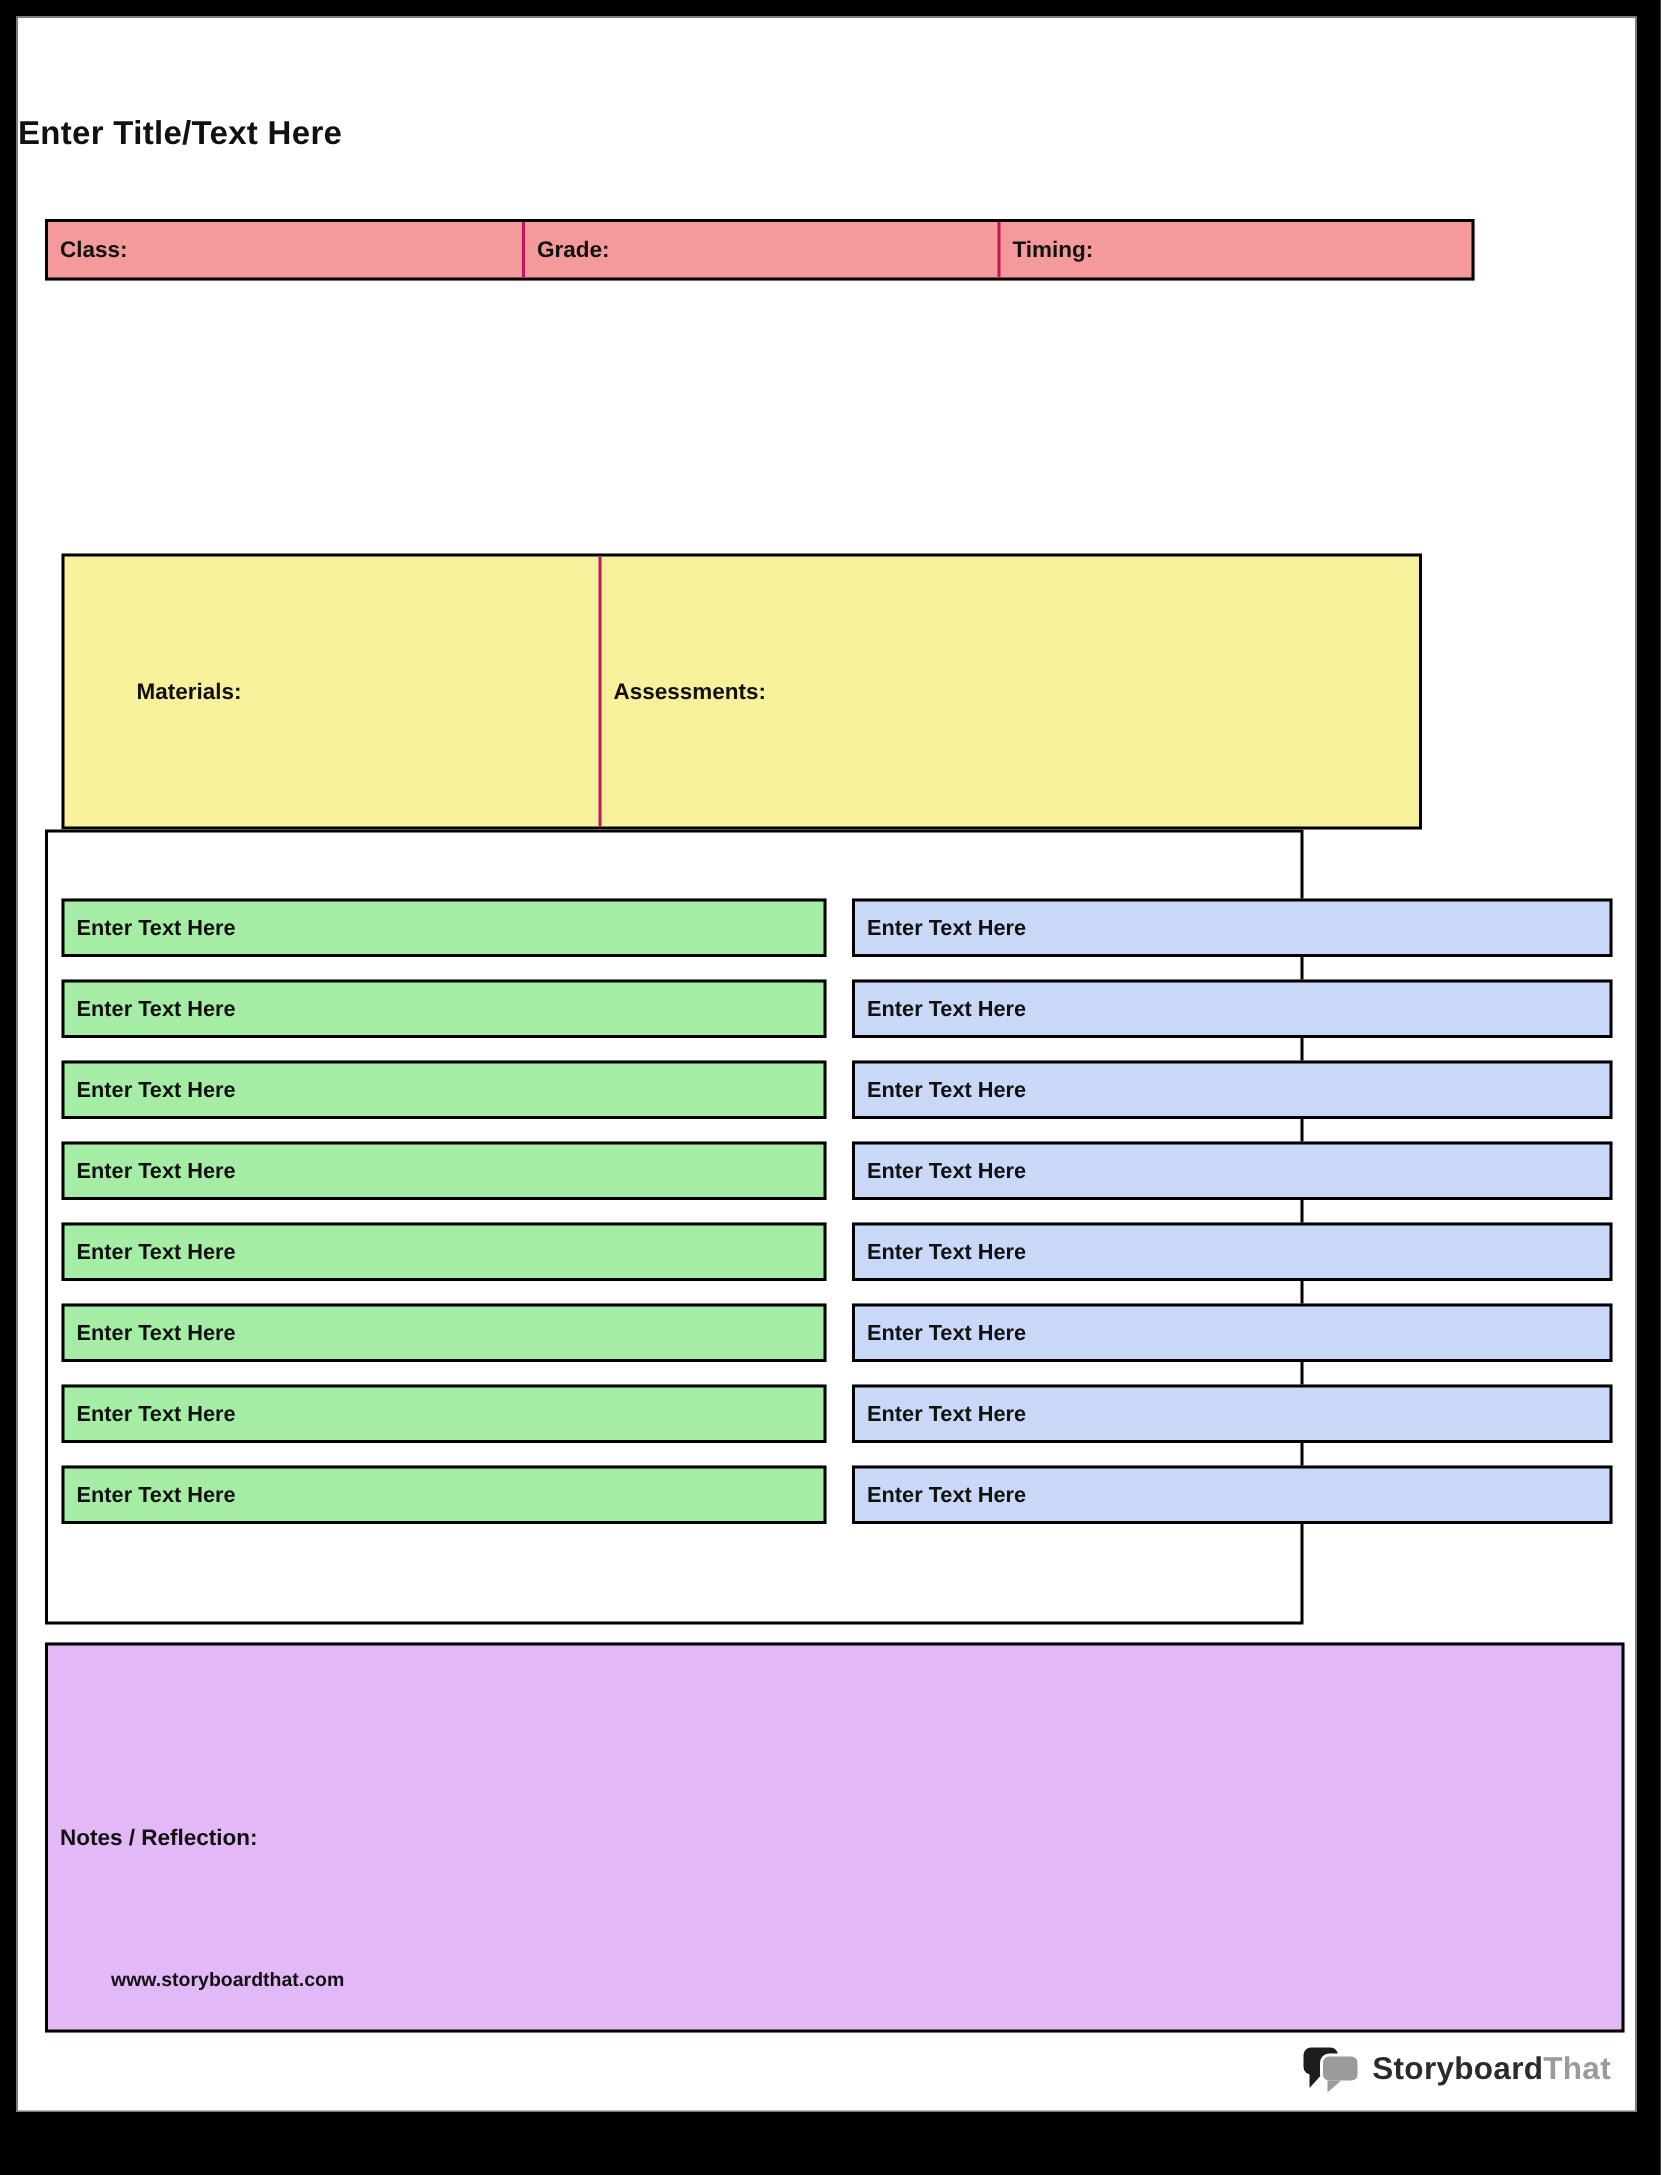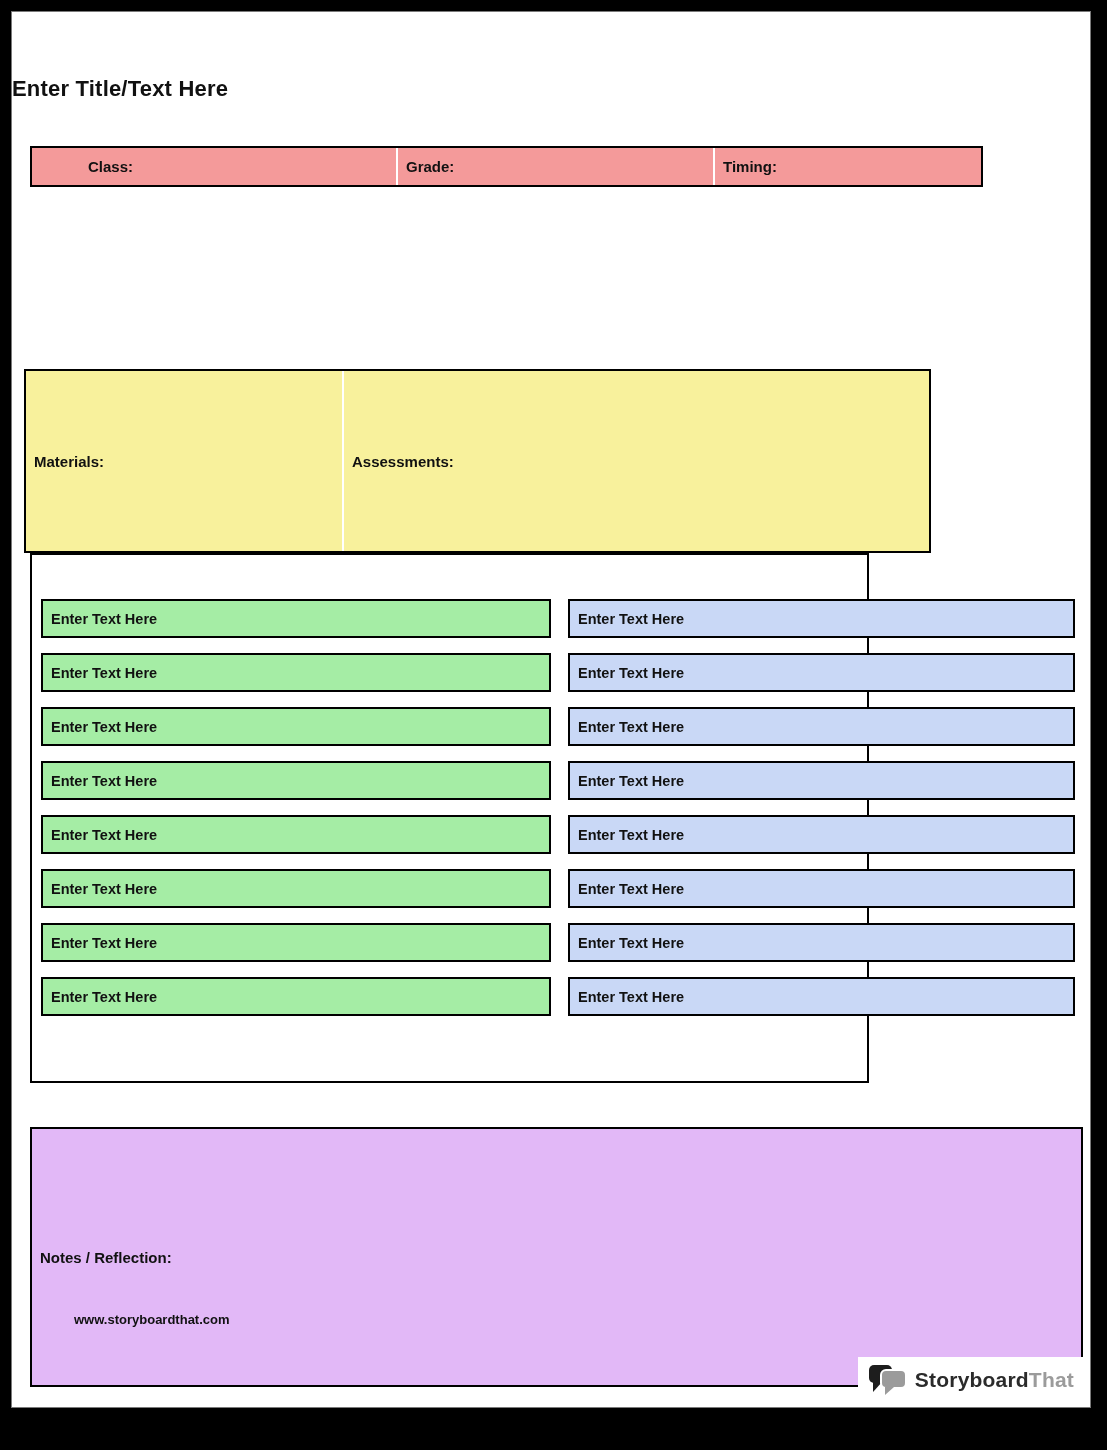--- a/index.html
+++ b/index.html
@@ -17,52 +17,52 @@
   .page-title{
     position:absolute;top:64px;left:0;width:100%;
     text-align:left;font-size:22px;font-weight:bold;color:#111;
     letter-spacing:0.2px;
   }
   .band{position:absolute;display:flex;box-sizing:border-box;border:2px solid #000;}
   .band .cell{
     box-sizing:border-box;display:flex;align-items:center;
     padding-left:8px;font-size:15px;font-weight:bold;color:#111;
   }
-  .band .cell + .cell{border-left:2px solid #ffffff;}
+  .band .cell + .cell{border-left:2px solid #be185d;}
 
-  .band.pink{left:18px;top:134px;width:953px;height:41px;background:var(--pink);padding-left:48px;}
+  .band.pink{left:18px;top:134px;width:953px;height:41px;background:var(--pink);}
   .band.pink .cell.c1{width:316px;}
   .band.pink .cell.c2{width:317px;}
   .band.pink .cell.c3{flex:1;}
 
   .band.orange{left:18px;top:202px;width:1053px;height:126px;background:var(--orange);}
   .band.orange .cell.c1{width:316px;}
   .band.orange .cell.c2{flex:1;}
 
-  .band.yellow{left:12px;top:357px;width:907px;height:184px;background:var(--yellow);}
+  .band.yellow{left:29px;top:357px;width:907px;height:184px;background:var(--yellow);padding-left:40px;}
   .band.yellow .cell.c1{width:316px;}
   .band.yellow .cell.c2{flex:1;text-align:center;}
 
   .activities{
     position:absolute;left:18px;top:541px;width:839px;height:530px;
     background:#fff;border:2px solid #000;box-sizing:border-box;
   }
   .abox{
     position:absolute;height:39px;box-sizing:border-box;border:2px solid #000;
     display:flex;align-items:center;padding-left:8px;
     font-size:14.5px;font-weight:bold;color:#111;
   }
   .abox.green{left:9px;width:510px;background:var(--green);}
   .abox.blue{left:536px;width:507px;background:var(--blue);}
 
   .notes{
     position:absolute;left:18px;top:1083px;width:1053px;height:260px;
     background:var(--purple);border:2px solid #000;box-sizing:border-box;
     display:flex;align-items:center;padding-left:8px;
-    font-size:15px;font-weight:bold;color:#111;margin-top:32px;
+    font-size:15px;font-weight:bold;color:#111;
   }
 
   .footer-url{
     position:absolute;left:18px;top:1300px;
     font-size:13px;font-weight:bold;color:#111;margin-left:44px;
   }
   .logo{
     position:absolute;right:6px;bottom:4px;height:46px;
     display:flex;align-items:center;gap:7px;padding:0 10px;background:#fff;text-align:right;
   }

